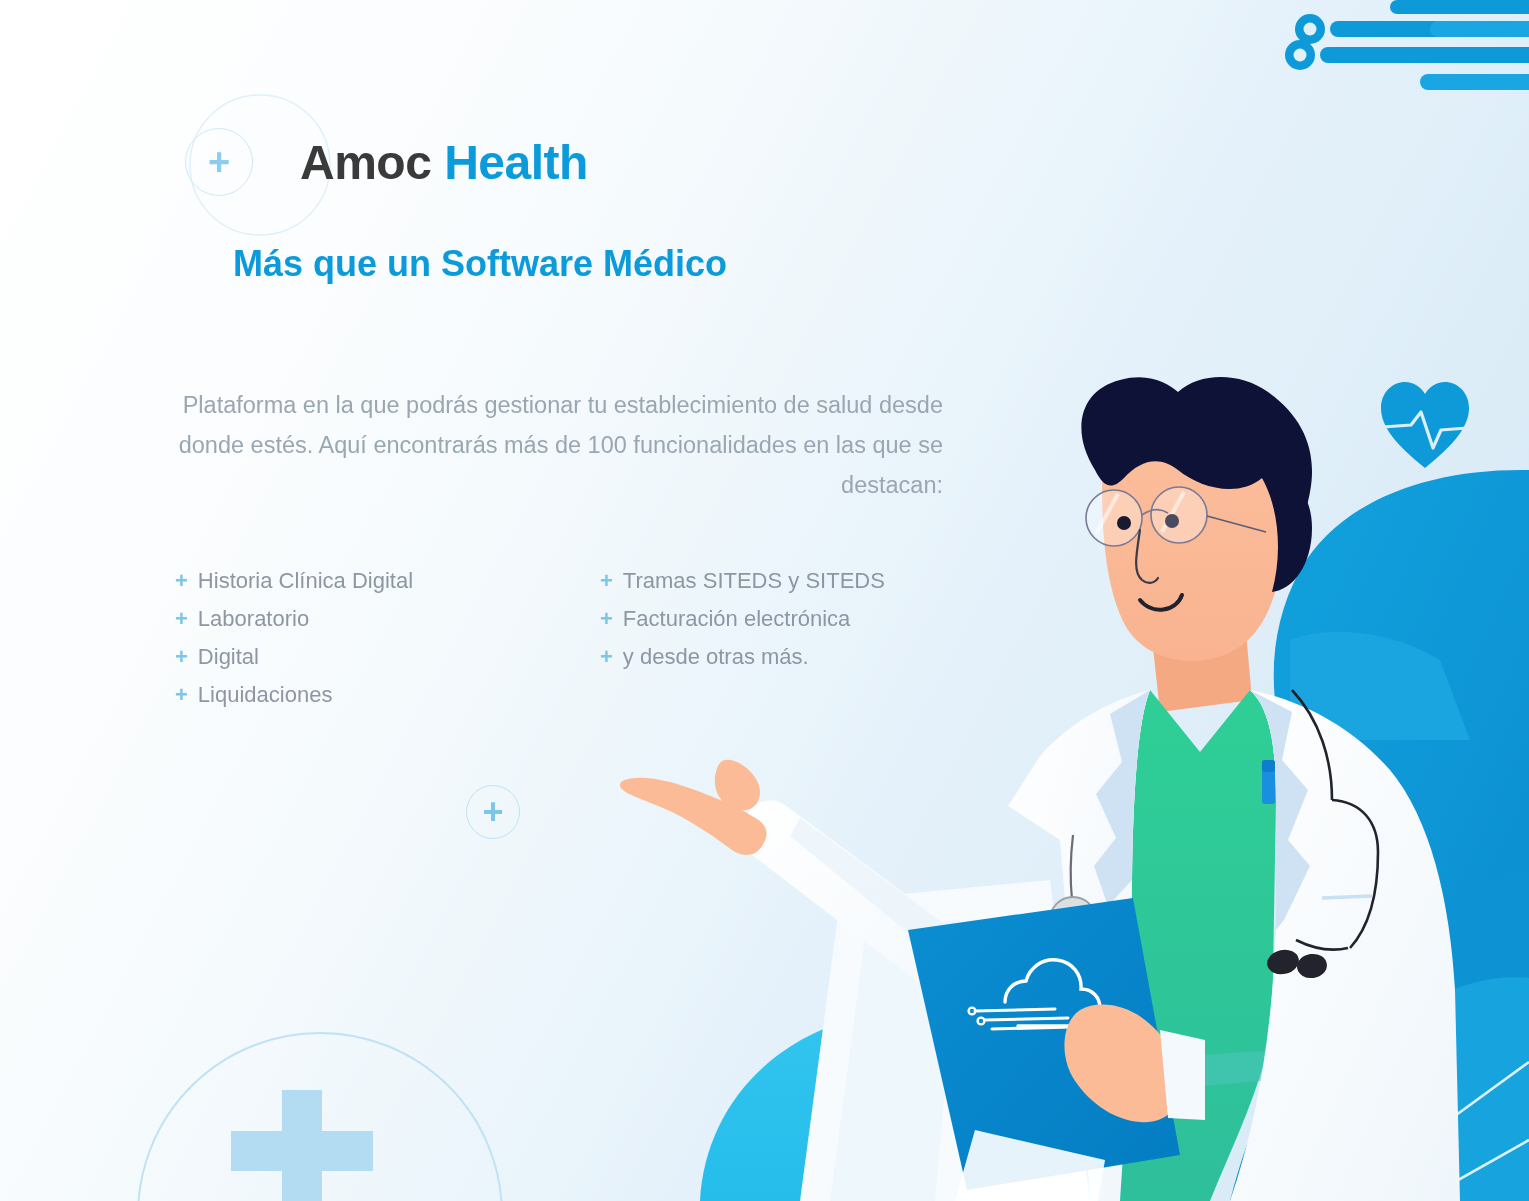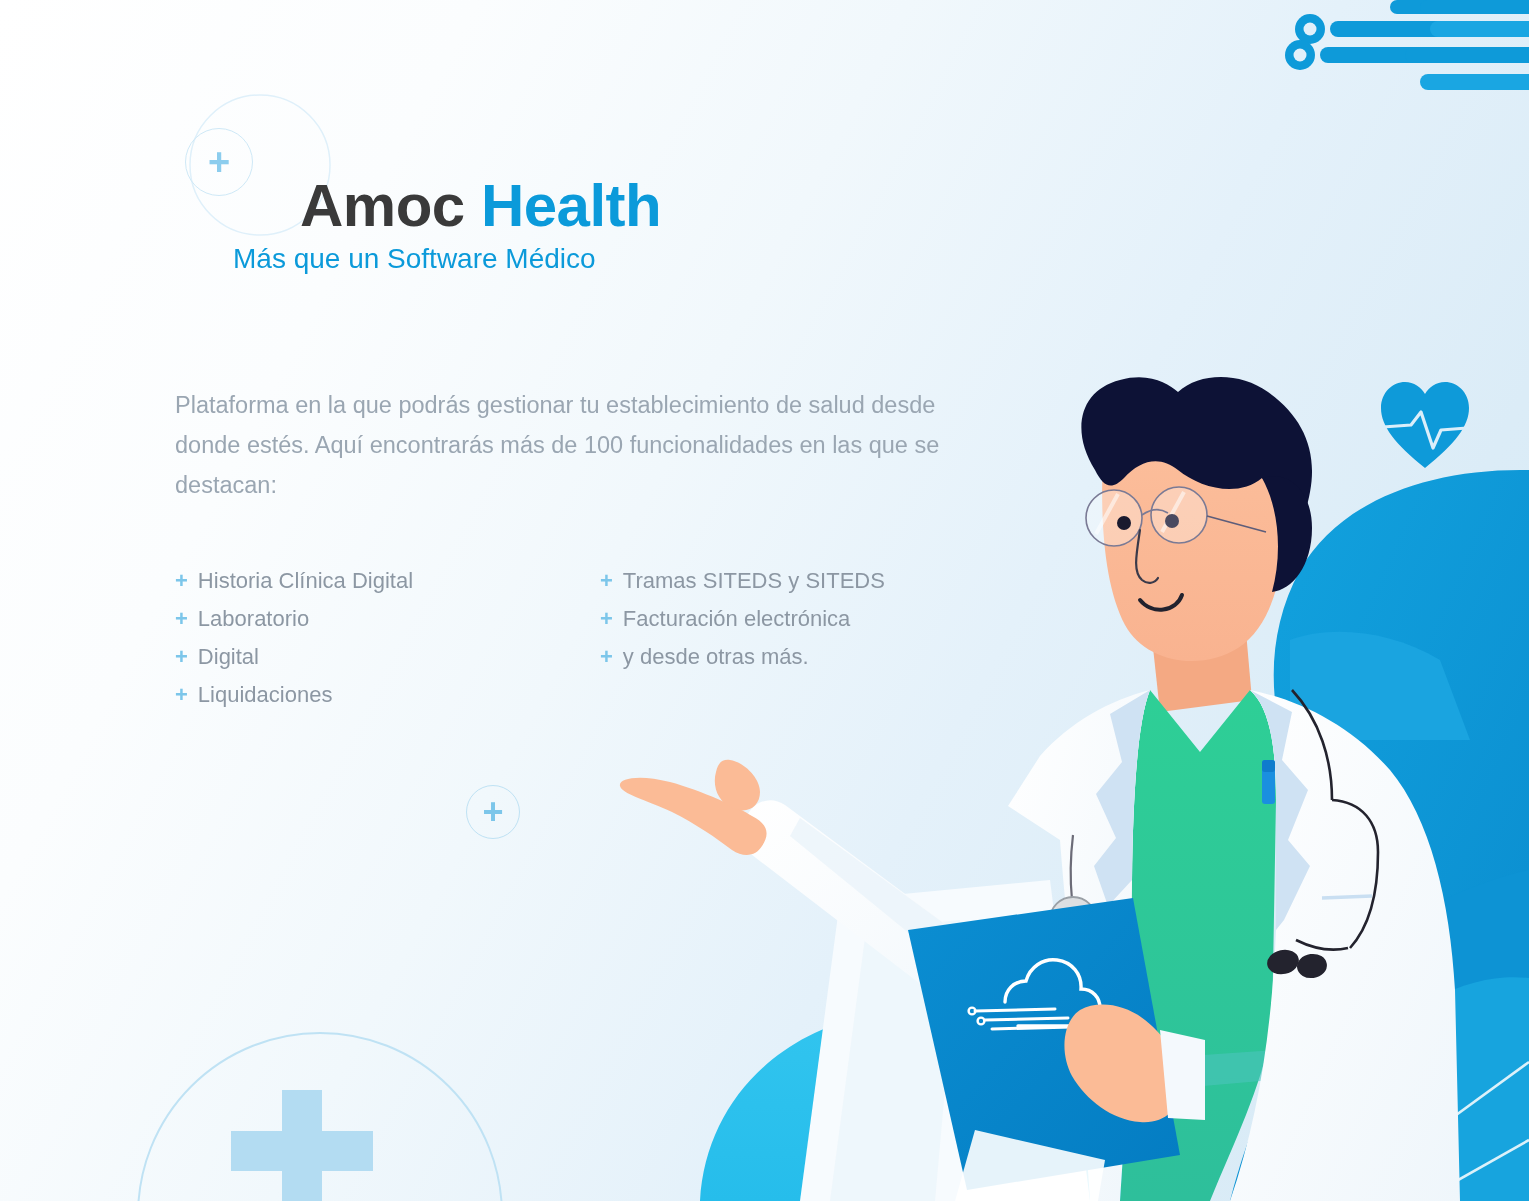--- a/index.html
+++ b/index.html
@@ -64,46 +64,45 @@
     color: #8ccdee;
     font-size: 38px;
     font-weight: 700;
     line-height: 1;
   }
 
   .brand {
     position: absolute;
     left: 115px;
     top: 10px;
-    font-size: 60px;
+    font-size: 48px;
     font-weight: 700;
     letter-spacing: -0.5px;
     line-height: 1.05;
     white-space: nowrap;
-    margin-top: 36px;
   }
   .brand .b1 { color: #3a3a3a; }
   .brand .b2 { color: #0b9ada; }
 
   .tagline {
     position: absolute;
     left: 48px;
     top: 115px;
-    font-size: 28px;
-    font-weight: 400;
+    font-size: 36px;
+    font-weight: 700;
     color: #0b9ada;
     white-space: nowrap;
   }
 
   .lead {
     position: absolute;
     left: 175px;
     top: 385px;
     width: 768px;
-    text-align: left;
+    text-align: right;
     font-size: 23.5px;
     line-height: 40px;
     color: #9aa6b2;
     font-weight: 400;
   }
 
   .features {
     position: absolute;
     left: 175px;
     top: 568px;

